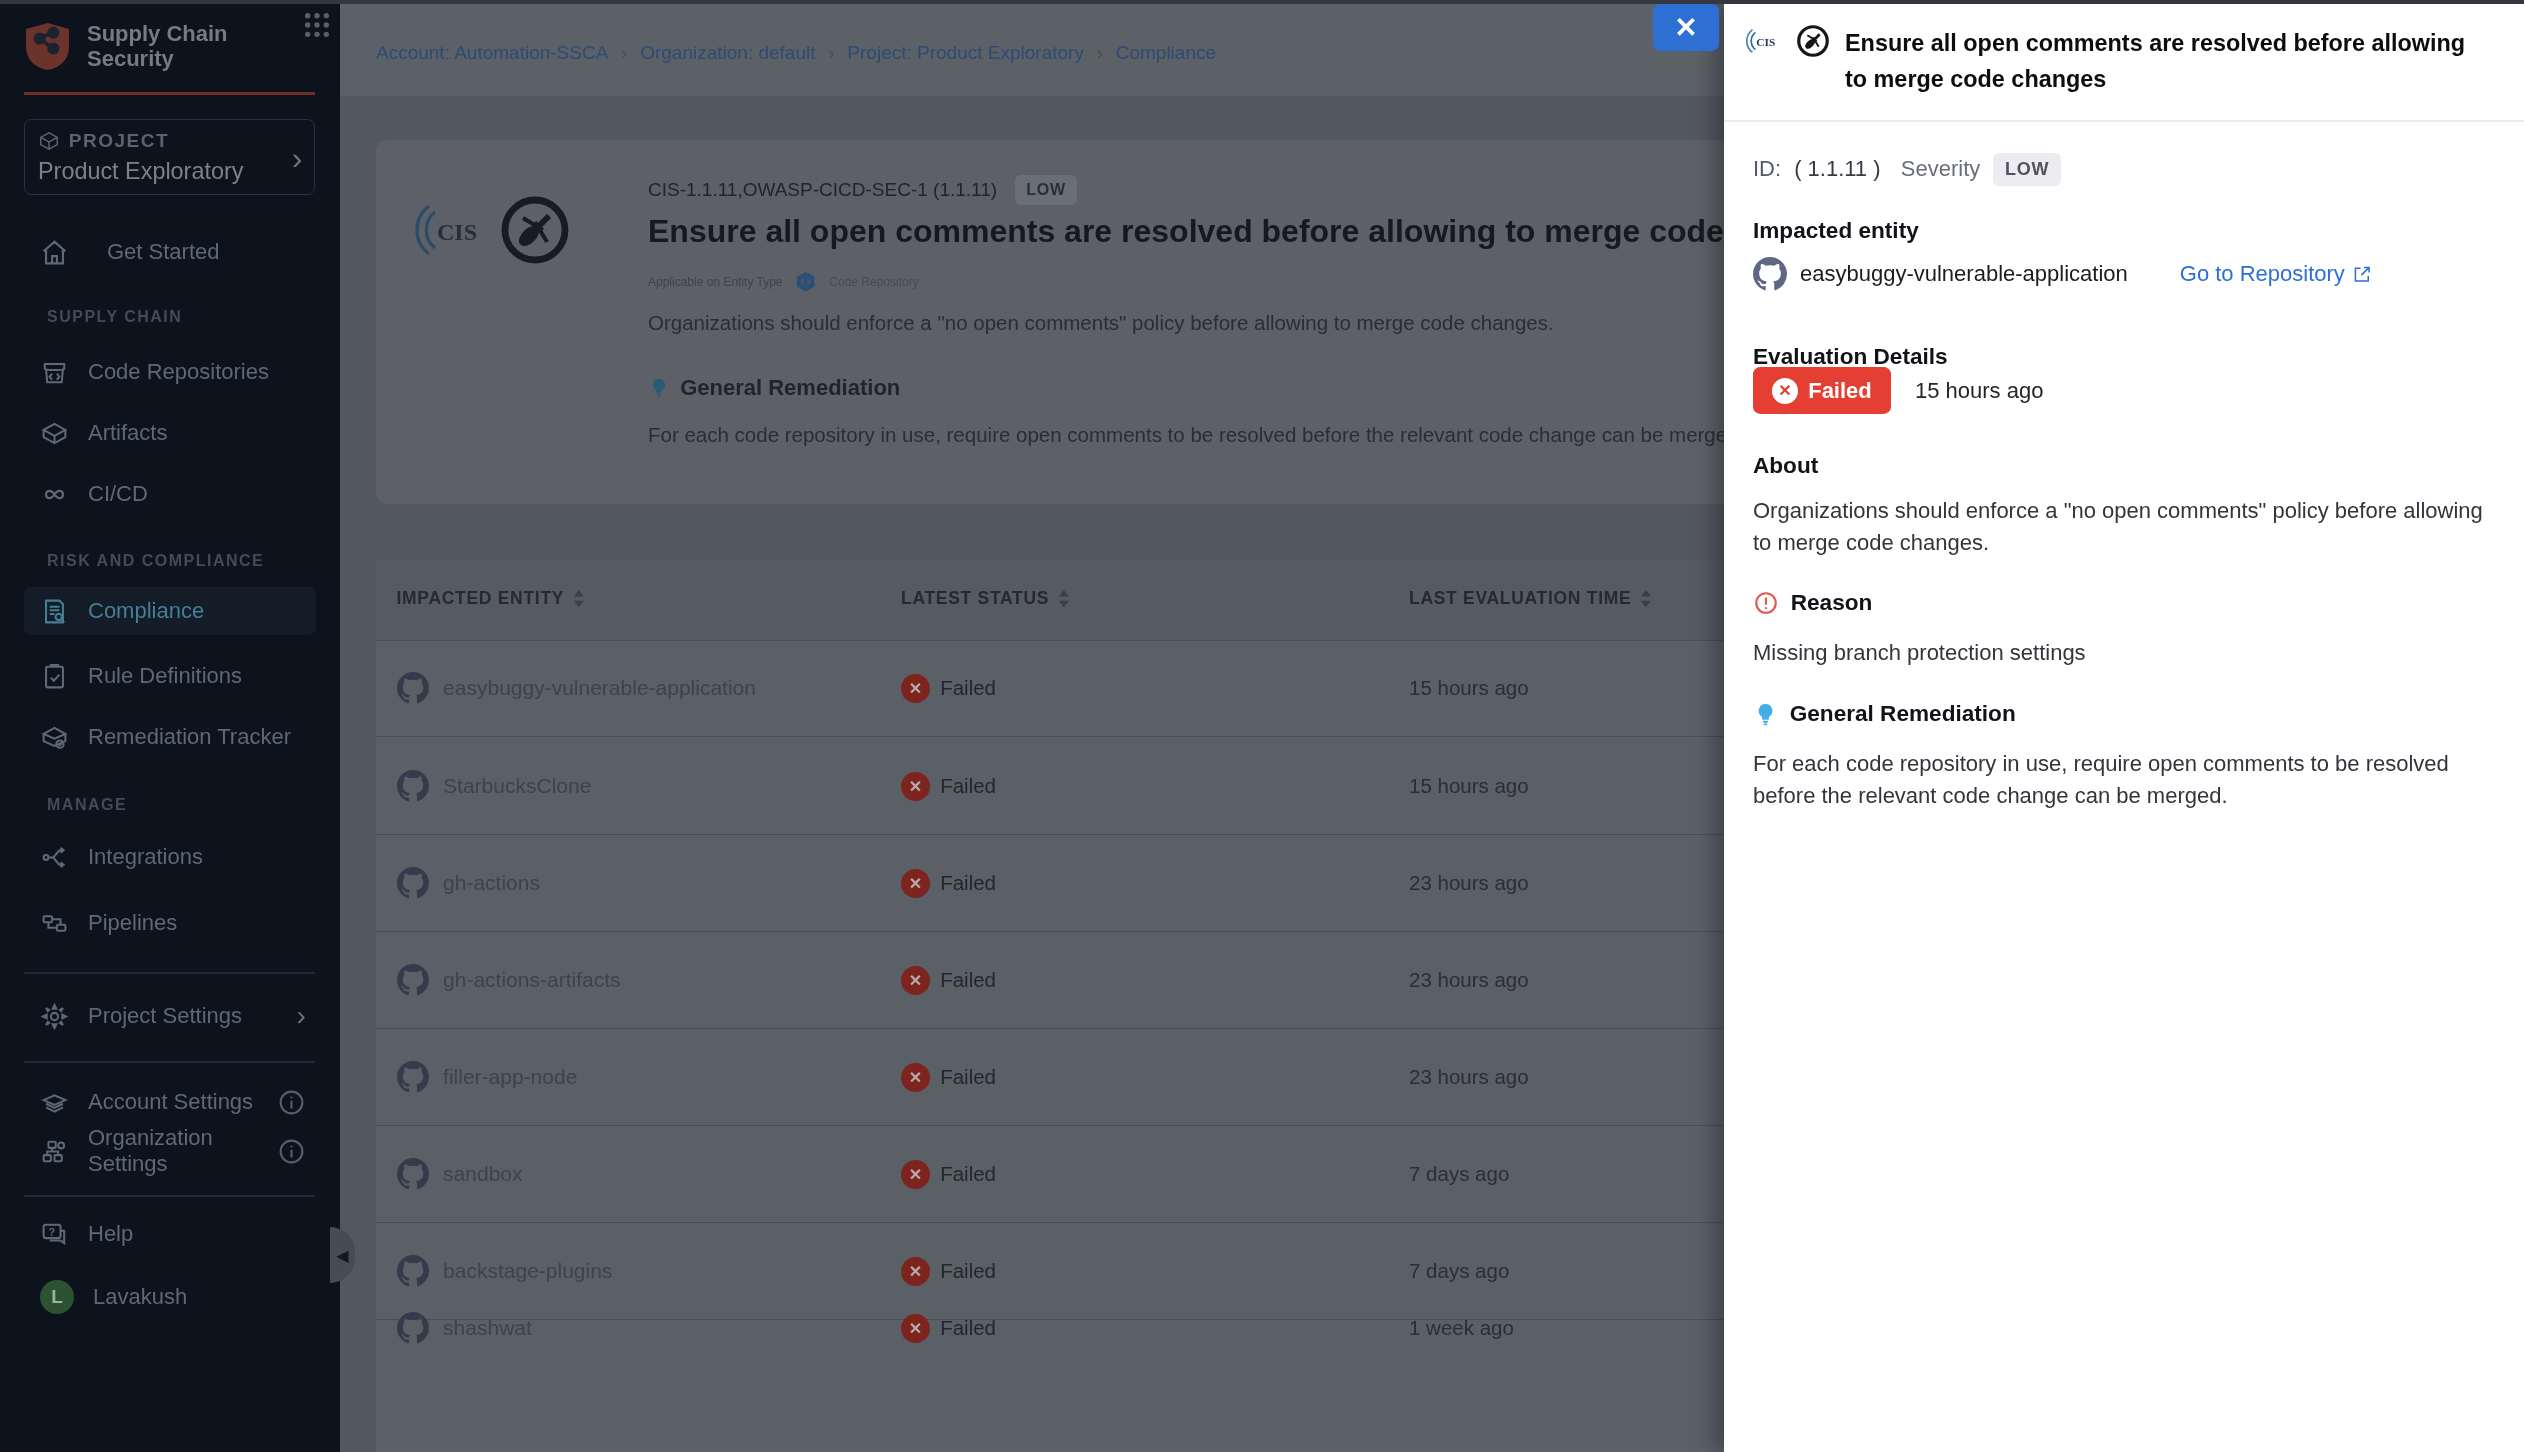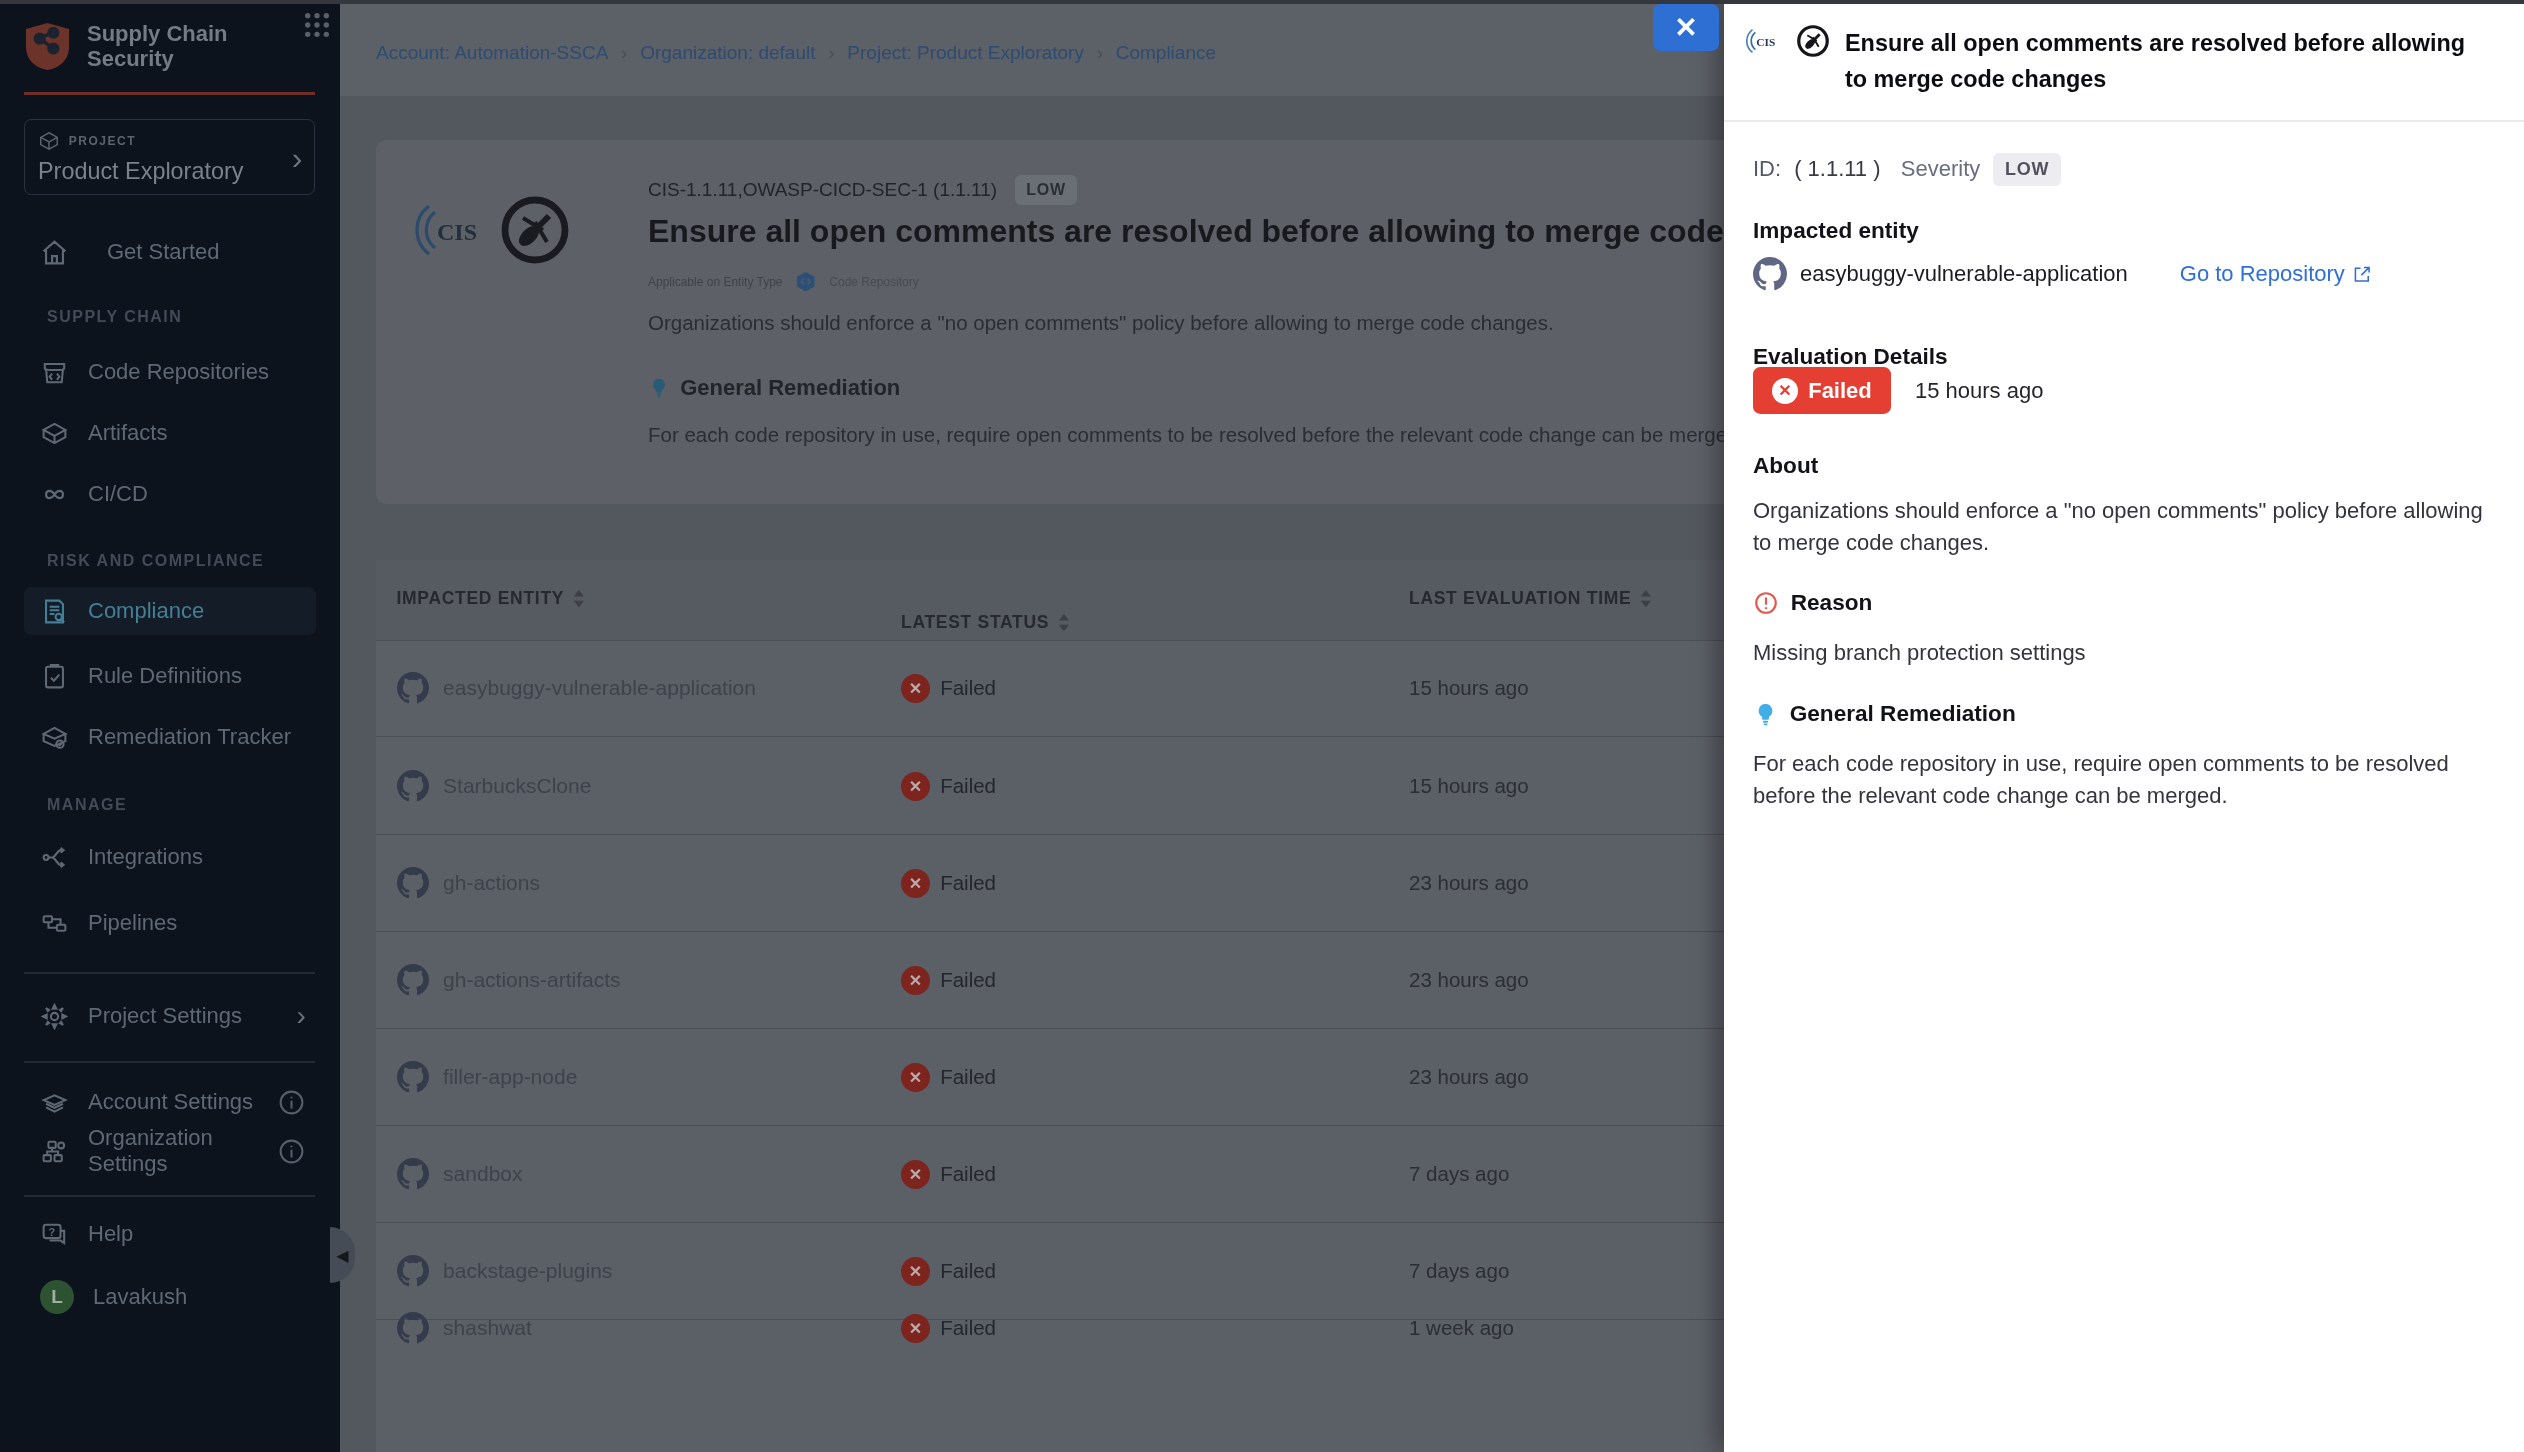--- a/index.html
+++ b/index.html
@@ -9,21 +9,21 @@
 
   
   .sidebar{position:absolute;left:0;top:0;width:340px;height:1452px;background:#0d131c;z-index:2;}
   .logo-row{position:absolute;left:24px;top:20.5px;width:292px;display:flex;align-items:center;gap:16px;}
   .logo-shield{width:47px;height:51px;flex:none;}
   .logo-title{color:#747b84;font-size:22px;font-weight:700;line-height:1.15;}
   .grid-icon{position:absolute;right:7.3px;top:8.8px;width:32px;height:32px;}
   .red-line{position:absolute;left:24px;top:92px;width:291px;height:2.9px;background:#702f26;}
   .project-box{position:absolute;left:24px;top:119px;width:291px;height:76px;border:1.5px solid #2b3342;
                border-radius:7.3px;box-sizing:border-box;padding:10.2px 13px;}
-  .project-label{display:flex;align-items:center;gap:8.8px;color:#5b636f;font-size:12px;letter-spacing:1.5px;font-weight:700;}
+  .project-label{display:flex;align-items:center;gap:8.8px;color:#5b636f;font-size:19px;letter-spacing:1.5px;font-weight:700;}
   .project-name{margin-top:5.8px;color:#7b828c;font-size:23.4px;}
   .project-chev{position:absolute;right:11.7px;top:22px;color:#6b737e;font-size:32px;line-height:1;}
   .s-section{position:absolute;left:47px;color:#434b58;font-size:16px;letter-spacing:1.5px;font-weight:700;}
   .s-item{position:absolute;left:24px;width:292px;height:48px;display:flex;align-items:center;gap:19px;
           color:#5f6875;font-size:22px;padding-left:16px;box-sizing:border-box;border-radius:7.3px;}
   .s-item svg{width:29px;height:29px;flex:none;}
   .s-item.active{background:#141c28;color:#457f95;}
   .s-div{position:absolute;left:24px;width:291px;height:1.5px;background:#222834;}
   .s-right{margin-left:auto;margin-right:10.2px;display:flex;align-items:center;}
   .avatar{width:34px;height:34px;border-radius:50%;background:#2c5231;color:#9fb0a0;font-size:19px;font-weight:700;
@@ -341,21 +341,21 @@
           <span>IMPACTED ENTITY</span>
           <span class="sorticon">
             <svg width="11.7" height="7.3" viewBox="0 0 16 10">
                 <path d="M8 0 L15 9 H1 Z" fill="#3c4046"></path>
               </svg>
             <svg width="11.7" height="7.3" viewBox="0 0 16 10">
                 <path d="M8 10 L1 1 H15 Z" fill="#3c4046"></path>
               </svg>
           </span>
         </div>
-        <div class="th" style="left:525px;margin-top:24px;">
+        <div class="th" style="left:525px;">
           <span>LATEST STATUS</span>
           <span class="sorticon">
             <svg width="11.7" height="7.3" viewBox="0 0 16 10">
                 <path d="M8 0 L15 9 H1 Z" fill="#3c4046"></path>
               </svg>
             <svg width="11.7" height="7.3" viewBox="0 0 16 10">
                 <path d="M8 10 L1 1 H15 Z" fill="#3c4046"></path>
               </svg>
           </span>
         </div>

